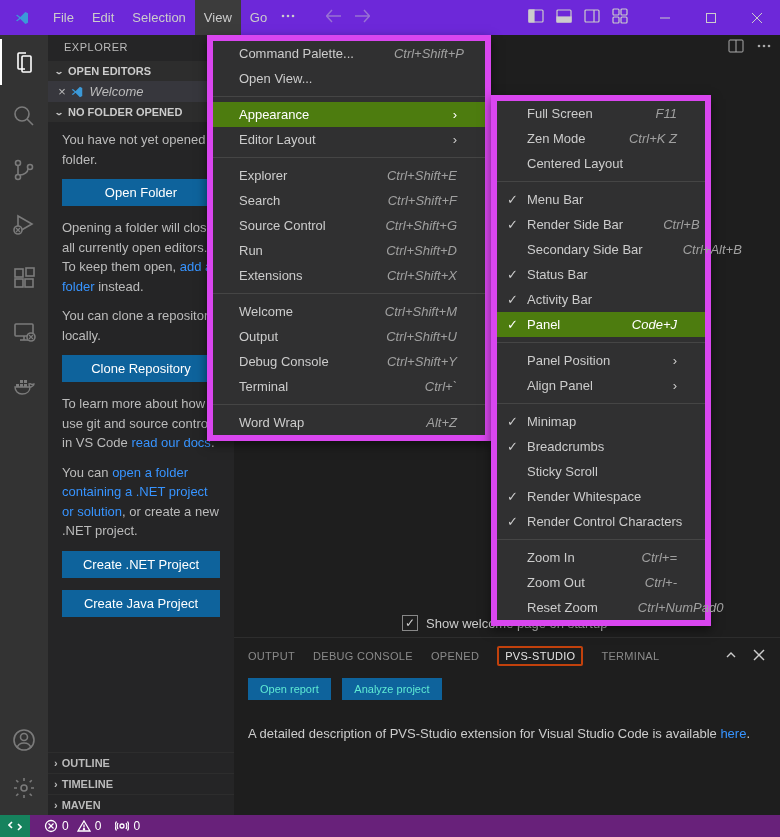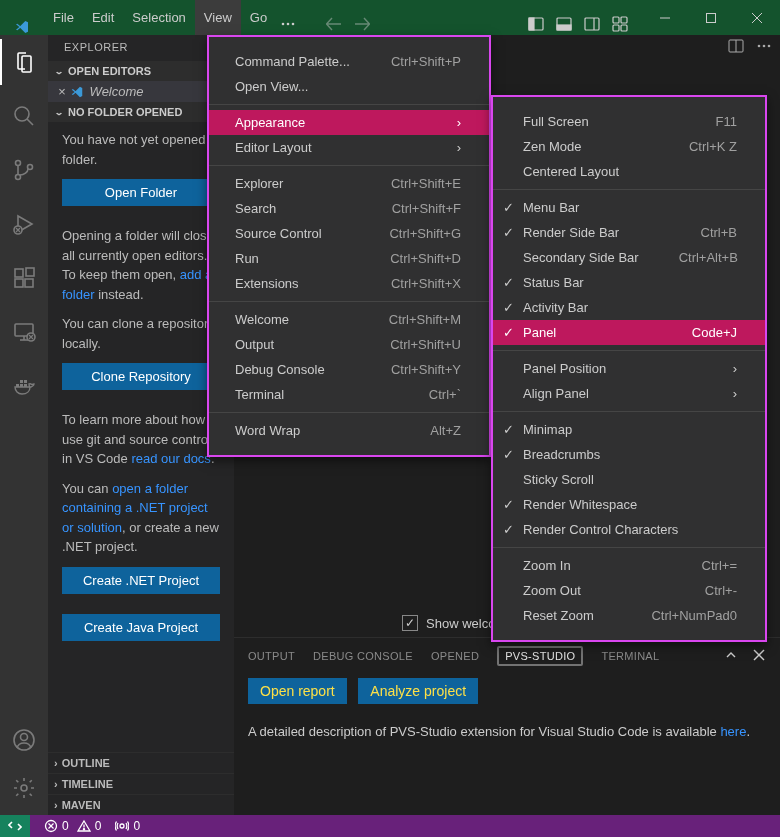--- a/index.html
+++ b/index.html
@@ -1,19 +1,19 @@
 <!DOCTYPE html>
 <html><head>
 <meta charset="utf-8">
 <style>
   * { margin: 0; padding: 0; box-sizing: border-box; font-family: -apple-system, "Segoe UI", Arial, sans-serif; }
   body { width: 780px; height: 837px; background: #1e1e1e; color: #cccccc; font-size: 13px; overflow: hidden; }
 
   
-  .titlebar { height: 35px; display: flex; align-items: flex-end; background: #14532d; color: #cccccc; }
+  .titlebar { height: 35px; display: flex; align-items: center; background: #6d28d9; color: #cccccc; }
   .titlebar .logo { width: 44px; display:flex; justify-content:center; }
   .titlebar .logo svg { width:16px; height:16px; }
   .menuitems { display:flex; height:100%; }
   .menuitems .m { padding:0 9px; display:flex; align-items:center; cursor:default; }
   .menuitems .m.open { background:#3c3c3c; }
   .titlebar .more { margin-left:4px; }
   .titlebar .nav { margin-left:30px; display:flex; gap:12px; opacity:.45; }
   .titlebar .spacer { flex:1; }
   .titlebar .layouts { display:flex; gap:12px; margin-right:14px; }
   .titlebar .layouts svg, .titlebar .nav svg, .titlebar .more svg { width:16px; height:16px; }
@@ -31,50 +31,50 @@
 
   
   .sidebar { position:absolute; left:48px; top:35px; width:186px; bottom:22px; background:#252526; color:#bbbbbb; font-size:13px; overflow:hidden;}
   .sidebar .title { padding:6px 16px 8px; font-size:11px; letter-spacing:.5px; color:#bbbbbb; }
   .sect-head { background:#2d2d2d; color:#ccc; font-size:11px; font-weight:600; padding:3px 6px; display:flex; align-items:center; gap:4px;}
   .sect-head .chev { font-size:12px; transform:scaleY(.7);}
   .openedit-tab { display:flex; align-items:center; gap:6px; padding:3px 6px 3px 22px; background:#37373d; font-style:italic;}
   .openedit-tab .x { margin-left:-12px; margin-right:-2px; }
   .content { padding:8px 14px 0; line-height:1.5; font-size:13px;}
   .content p { margin-bottom:10px; }
-  .btn { display:block; width:100%; background:#0e639c; color:#fff; border:none; padding:6px 0; font-size:13px; margin:6px 0 20px; cursor:pointer;}
+  .btn { display:block; width:100%; background:#0e639c; color:#fff; border:none; padding:6px 0; font-size:13px; margin:6px 0 12px; cursor:pointer;}
   .link { color:#3794ff; cursor:pointer; }
   .outline, .timeline, .maven { border-top:1px solid #2d2d2d; padding:4px 6px; font-size:11px; font-weight:600; display:flex; align-items:center; gap:4px; background:#252526;}
 
   
   .editor { position:absolute; left:234px; right:0; top:35px; bottom:22px; background:#1e1e1e; }
   .editor-tabs { height:24px; display:flex; justify-content:flex-end; align-items:center; padding-right:8px; gap:12px; color:#8a8a8a;}
   .editor-body { position:absolute; top:24px; bottom:178px; left:0; right:0;}
   .welcome-check { position:absolute; bottom:6px; left:168px; display:flex; align-items:center; gap:8px; color:#ccc;}
   .welcome-check .cb { width:16px; height:16px; border:1px solid #888; display:flex; align-items:center; justify-content:center; font-size:12px;}
   
   .panel { position:absolute; left:234px; right:0; bottom:22px; height:178px; background:#1e1e1e; border-top:1px solid #2d2d2d;}
   .panel-tabs { display:flex; align-items:center; gap:18px; padding:8px 14px 6px; font-size:11px; color:#8a8a8a;}
   .panel-tabs .pt { cursor:pointer; letter-spacing:.3px;}
-  .panel-tabs .pt.active { color:#e4e4e4; border:2px solid #737373; padding:2px 6px; border-radius:2px;}
+  .panel-tabs .pt.active { color:#e4e4e4; border:2px solid #c2410c; padding:2px 6px; border-radius:2px;}
   .panel-tabs .ctrls { margin-left:auto; display:flex; gap:14px; color:#ccc;}
   .panel-body { padding:6px 14px;}
-  .panel-body .pbtn { display:inline-block; background:#0e639c; color:#fde047; padding:5px 12px; font-size:14px; margin-right:8px; cursor:pointer;}
-  .panel-body p { margin-top:20px; color:#ccc;}
-
-  
-  .menu { position:absolute; background:#303031; border:2px solid #d946ef; box-shadow:0 4px 10px rgba(0,0,0,.5); padding:12px 0; color:#ccc; font-size:13px; }
+  .panel-body .pbtn { display:inline-block; background:#0e639c; color:#5eead4; padding:5px 12px; font-size:11px; margin-right:8px; cursor:pointer;}
+  .panel-body p { margin-top:26px; color:#ccc;}
+
+  
+  .menu { position:absolute; background:#303031; border:6px solid #d946ef; box-shadow:0 4px 10px rgba(0,0,0,.5); padding:0 0; color:#ccc; font-size:13px; }
   .menu .mi { display:flex; align-items:center; padding:5px 28px 5px 26px; min-height:24px; cursor:default; white-space:nowrap;}
-  .menu .mi .kb { margin-left:auto; padding-left:40px; color:#a0a0a0;}
+  .menu .mi .kb { margin-left:auto; padding-left:40px; color:#a0a0a0;font-style:italic;}
   .menu .mi .sub { margin-left:auto; }
-  .menu .mi.hl { background:#be185d; color:#fff;}
+  .menu .mi.hl { background:#4d7c0f; color:#fff;}
   .menu .mi.hl .kb { color:#fff;}
   .menu .sep { height:1px; background:#454545; margin:5px 0;}
   .menu1 { top:35px; left:207px; width:284px;}
-  .menu2 { top:95px; left:491px; width:276px;}
+  .menu2 { top:95px; left:491px; width:220px;}
   .menu2 .mi { padding-left:30px; position:relative;}
   .menu2 .mi .chk { position:absolute; left:10px; }
 
   
   .statusbar { position:absolute; left:0; right:0; bottom:0; height:22px; background:#68217a; color:#fff; display:flex; align-items:center; font-size:12px; padding-left:0; gap:14px;}
   .statusbar .remote { background:#16825d; height:100%; width:30px; display:flex; align-items:center; justify-content:center;}
   .statusbar .sb-item { display:flex; align-items:center; gap:4px;}
 
 </style>
 </head>

